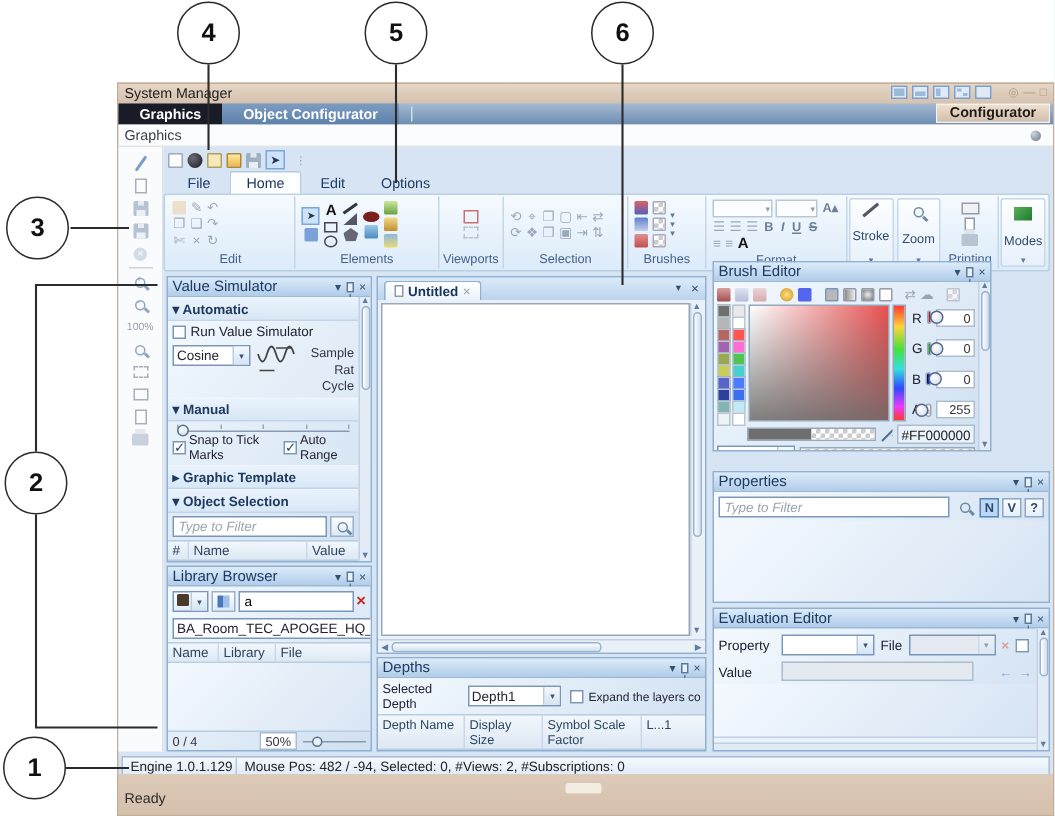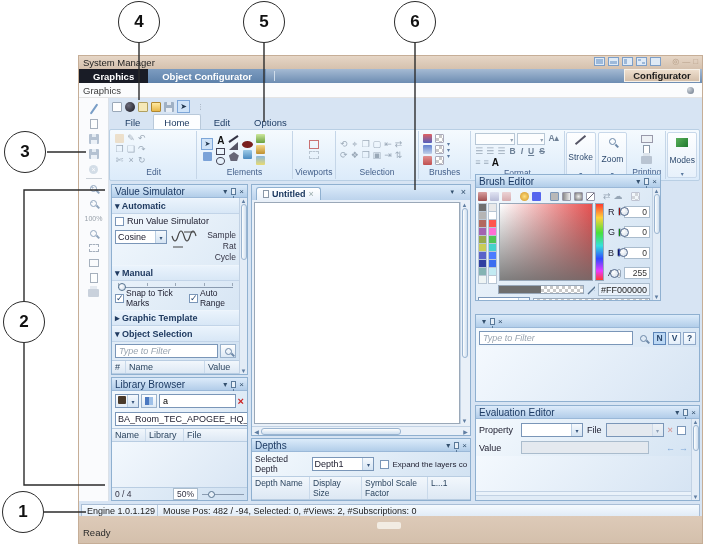--- a/index.html
+++ b/index.html
@@ -771,20 +771,21 @@
             <span class="sar">▲</span>
               <span class="vthumb" style="height:40px"></span>
             <span style="flex:1"></span>
               <span class="sar">▼</span>
           </div>
         </div>
       </div>
 
       <div class="panel" style="left:396px;top:216px;width:225px;height:88px">
         <div class="ptb">
+          <span class="t">Properties</span>
           <span class="ic">▾</span>
           <span class="pin"></span>
           <span class="ic">×</span>
         </div>
         <div class="vsrow" style="gap:2px;padding-top:3px">
           <input class="flt" placeholder="Type to Filter" style="">
           <span class="magbtn" style="border:none;background:none">
               <span class="mag"></span>
             </span>
           <span class="nvq sel">N</span>

